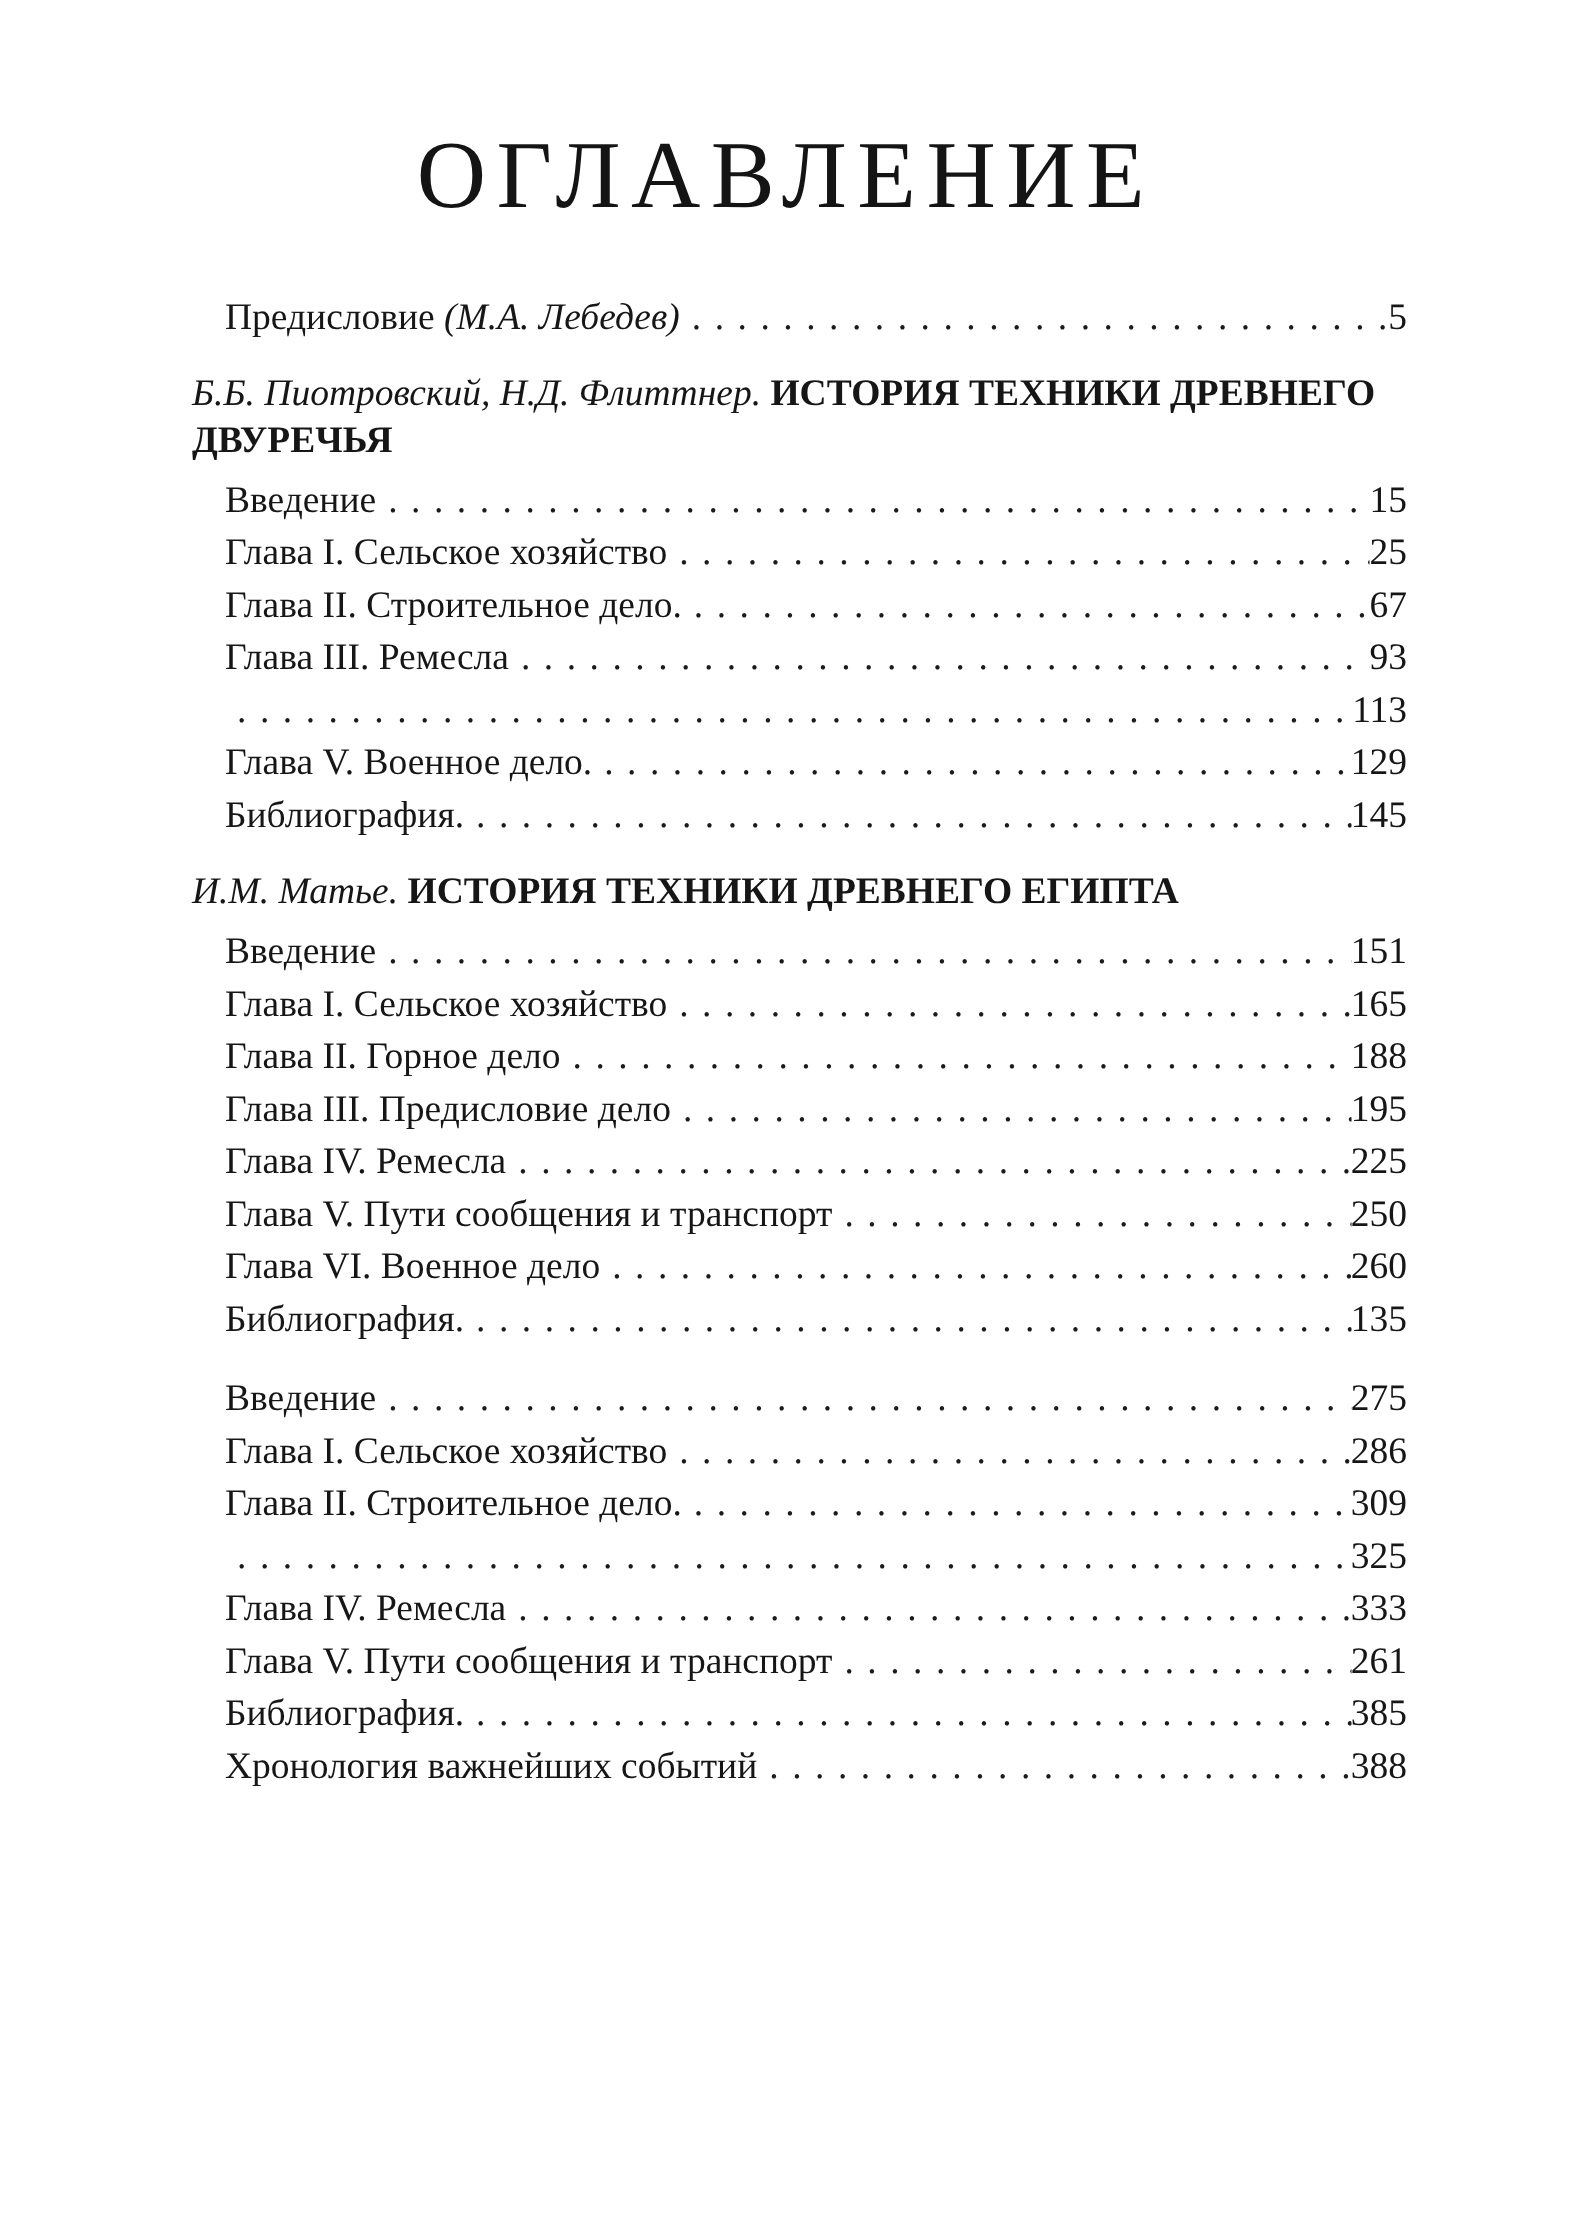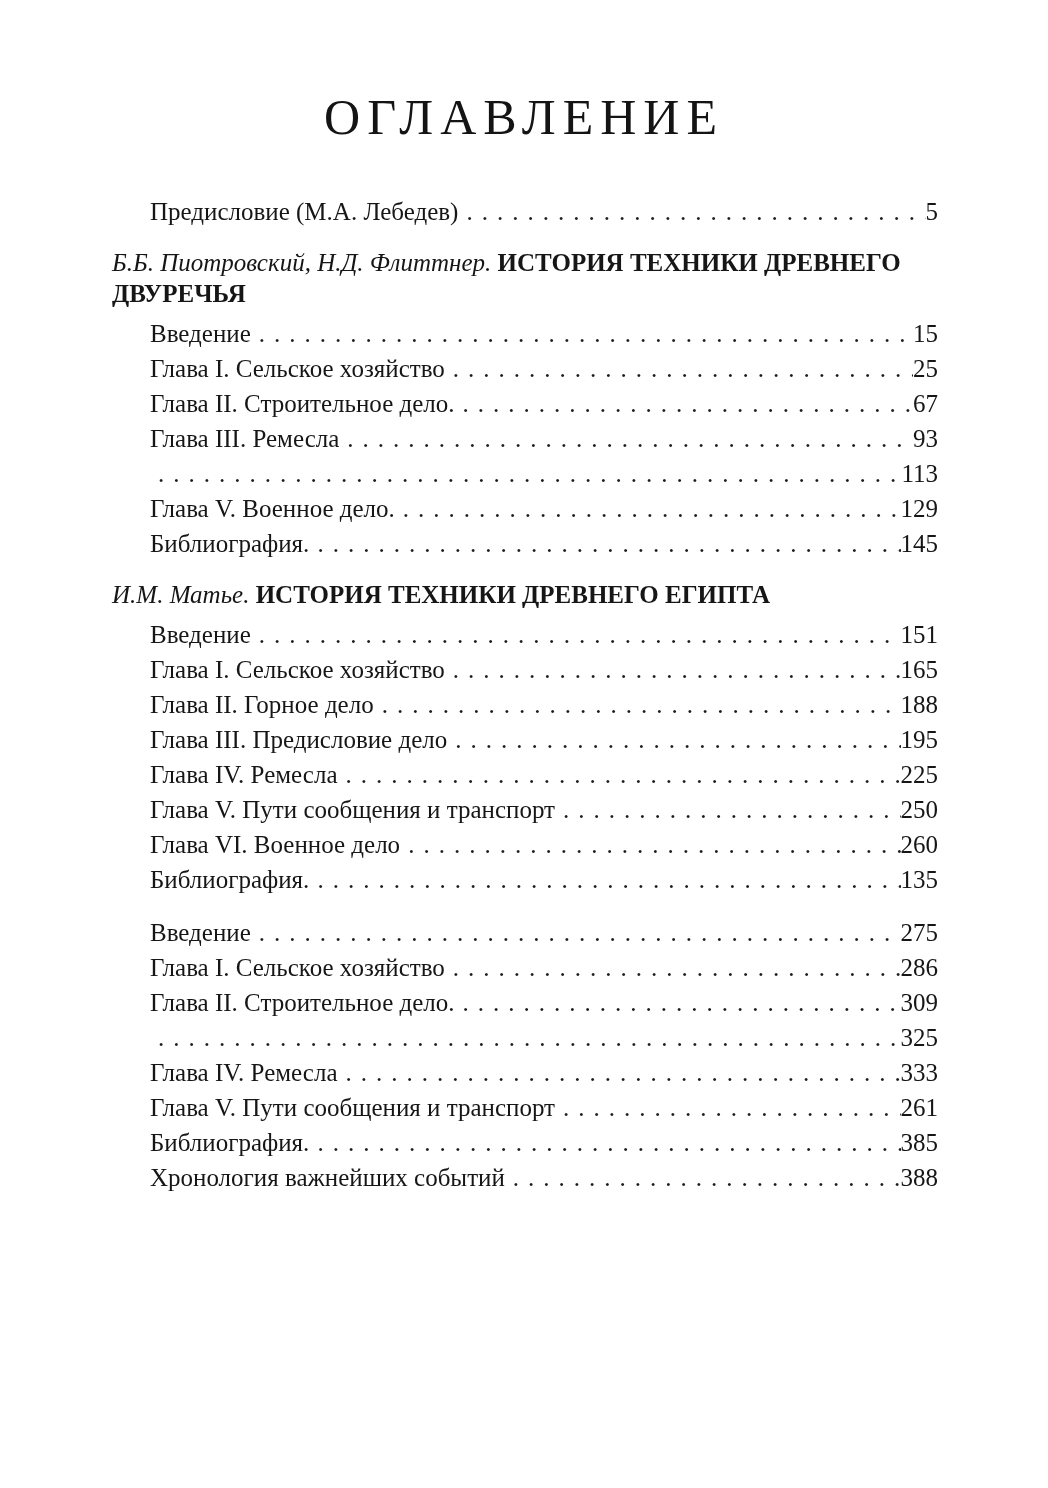--- a/index.html
+++ b/index.html
@@ -16,61 +16,62 @@
   }
   .page {
     position: relative;
     width: 1048px;
     height: 1488px;
   }
   h1.page-title {
     margin: 86px 0 0 0;
     text-align: center;
     font-weight: 400;
-    font-size: 50px;
+    font-size: 64px;
     line-height: 62px;
     letter-spacing: 7px;
     color: #141414;
   }
   .toc {
     margin: 46px 110px 0 112px; 
     font-size: 25px;
   }
   .entry {
     display: flex;
     align-items: baseline;
     line-height: 35px;
     margin-left: 38px; 
   }
   .entry .label {
     flex: 0 0 auto;
     white-space: nowrap;
   }
   .entry .label .author-note {
+    font-style: italic;
   }
   .entry .leader {
     flex: 1 1 auto;
     overflow: hidden;
     white-space: nowrap;
     letter-spacing: 9px;
     padding: 0 5px 0 8px;
     color: #1b1b1b;
   }
   .entry .pagenum {
     flex: 0 0 auto;
     white-space: nowrap;
   }
   .toc-section {
     margin-top: 18px;
   }
   .section-heading {
     font-size: 25px;
     font-weight: normal;
     line-height: 31px;
-    margin: 0 0 7px 0;
+    margin: 0 0 7px 16px;
   }
   .section-heading .authors {
     font-style: italic;
     font-weight: normal;
   }
   .section-heading .sec-title {
     font-weight: bold;
     font-style: normal;
   }
 </style>

